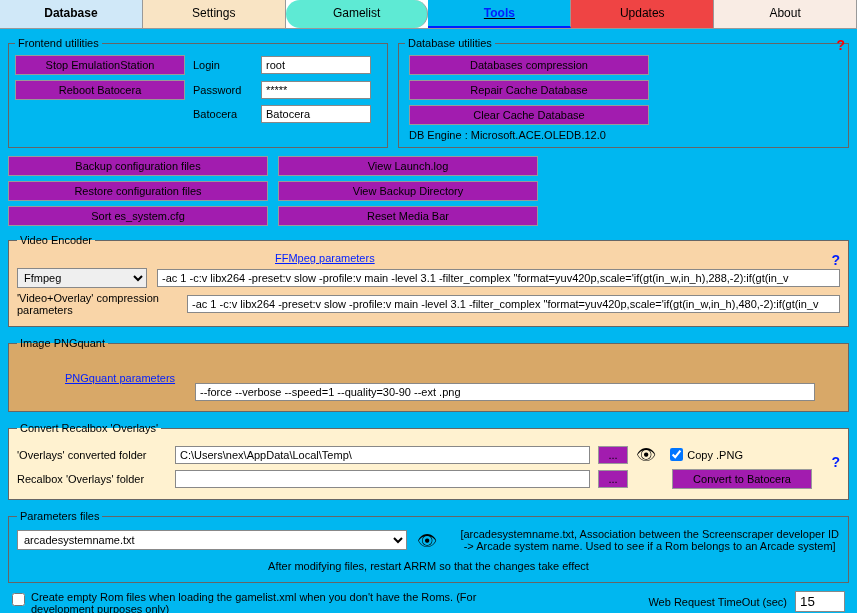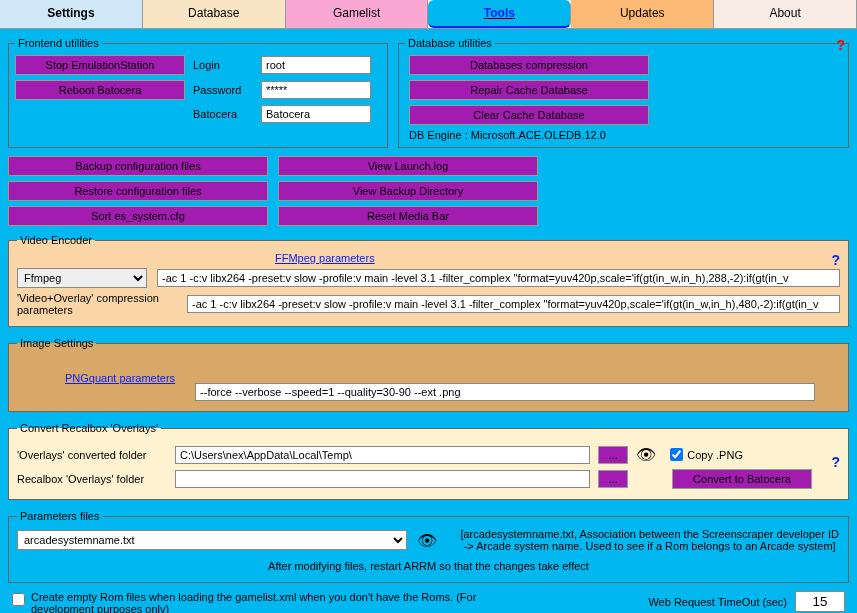--- a/index.html
+++ b/index.html
@@ -3,24 +3,24 @@
 <meta charset="utf-8">
 <style>
 * { box-sizing: border-box; margin: 0; padding: 0; }
 body { font-family: Arial, sans-serif; font-size: 11px; background: #00b7f0; width: 857px; height: 613px; overflow: hidden; }
 
 
 .tabs { display: flex; background: #fff; border-bottom: 1px solid #999; }
 .tab { flex: 1; text-align: center; padding: 6px 0; cursor: pointer; font-size: 12px; border-right: 1px solid #999; position: relative; }
 .tab:nth-child(1) { background: #d0e8f8; font-weight: bold; }
 .tab:nth-child(2) { background: #f9e4c4; }
-.tab:nth-child(3) { background: #f9a8d4; }
-.tab:nth-child(4) { background: #00b7f0; font-weight: bold; text-decoration: underline; border-bottom: 2px solid #001eff; border-radius: 6px; }
+.tab:nth-child(3) { background: #5eead4; border-radius: 14px; }
+.tab:nth-child(4) { background: #00b7f0; font-weight: bold; text-decoration: underline; border-bottom: 2px solid #001eff; }
 .tab:nth-child(4) span { color: #001eff; }
-.tab:nth-child(5) { background: #fdba74; }
+.tab:nth-child(5) { background: #ef4444; }
 .tab:nth-child(6) { background: #f9ece4; }
 
 .content { padding: 8px; }
 .top-row { display: flex; gap: 10px; position: relative; margin-bottom: 8px; justify-content: space-between;}
 fieldset { border: 1px solid #666; padding: 6px; font-size: 11px; }
 legend { padding: 0 3px; font-size: 11px; }
 
 
 .frontend { flex: 0 0 380px; }
 .frontend-grid { display: grid; grid-template-columns: 170px 60px 110px; gap: 5px 8px; align-items: center; }
@@ -72,31 +72,31 @@
 .param-row { display: flex; gap: 10px; align-items: center;}
 .param-row select { width: 390px; padding: 2px; font-size:11px; border: 1px solid #888; background:#fff;}
 .param-desc { flex:1; font-size:11px; text-align: center; margin-left: 12px;}
 .param-note { text-align:center; font-size:11px; margin-top: 8px;}
 
 
 .bottom-row { display:flex; align-items:flex-start; gap:6px; margin-top:8px; padding: 0 4px;}
 .bottom-row input[type=checkbox]{margin-top:2px;}
 .bottom-text { font-size:11px; max-width: 460px;}
 .timeout { margin-left:auto; display:flex; align-items:center; gap: 8px; font-size:11px;}
-.timeout input { width: 50px; text-align:center; padding:2px 4px; border: 1px solid #888; background:#fff;}
+.timeout input { width: 50px; text-align:left; padding:2px 4px; border: 1px solid #888; background:#fff;}
 
 button { font-family: Arial; font-size: 11px; background: #a21caf; border: 1px solid #999; cursor:pointer;}
 input[type=checkbox]{ width:13px; height:13px;}
 </style>
 </head>
 <body>
 
 <div class="tabs">
+  <div class="tab"><span>Database</span></div>
   <div class="tab"><span>Settings</span></div>
-  <div class="tab"><span>Database</span></div>
   <div class="tab"><span>Gamelist</span></div>
   <div class="tab"><span>Tools</span></div>
   <div class="tab"><span>Updates</span></div>
   <div class="tab"><span>About</span></div>
 </div>
 
 <div class="content">
   <div class="top-row">
     <fieldset class="frontend">
       <legend>Frontend utilities</legend>
@@ -146,21 +146,21 @@
       <select><option>Ffmpeg</option></select>
       <input type="text" value="-ac 1 -c:v libx264 -preset:v slow -profile:v main -level 3.1 -filter_complex &quot;format=yuv420p,scale='if(gt(in_w,in_h),288,-2):if(gt(in_v" style="">
     </div>
     <div class="video-row">
       <div class="vlabel">'Video+Overlay' compression parameters</div>
       <input type="text" value="-ac 1 -c:v libx264 -preset:v slow -profile:v main -level 3.1 -filter_complex &quot;format=yuv420p,scale='if(gt(in_w,in_h),480,-2):if(gt(in_v" style="">
     </div>
   </fieldset>
 
   <fieldset class="img-fs">
-    <legend>Image Settings</legend>
+    <legend>Image PNGquant</legend>
     <div class="img-row">
       <span class="link">PNGquant parameters</span>
       <input type="text" value="--force --verbose --speed=1 --quality=30-90 --ext .png" style="">
     </div>
   </fieldset>
 
   <fieldset class="conv-fs">
     <legend>Convert Recalbox 'Overlays'</legend>
     <span class="help-blue">?</span>
     <div class="conv-row">

